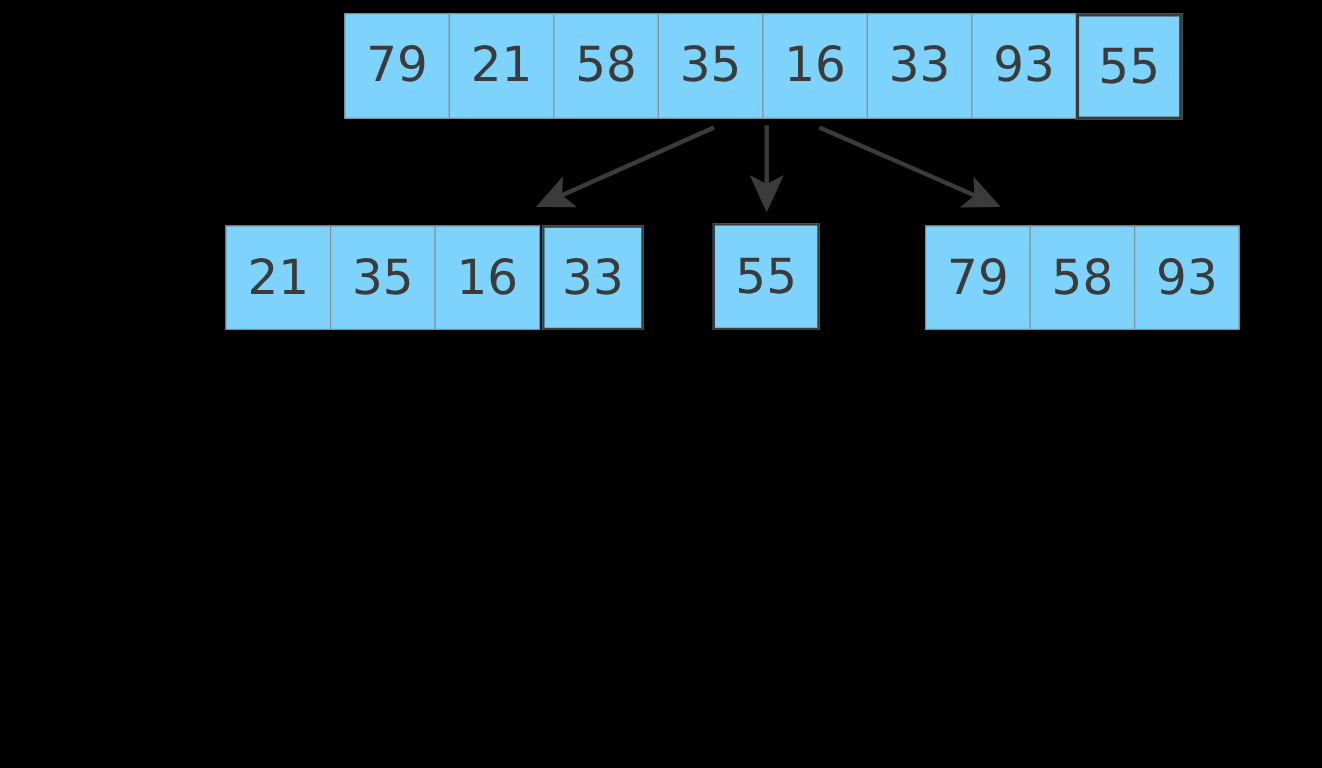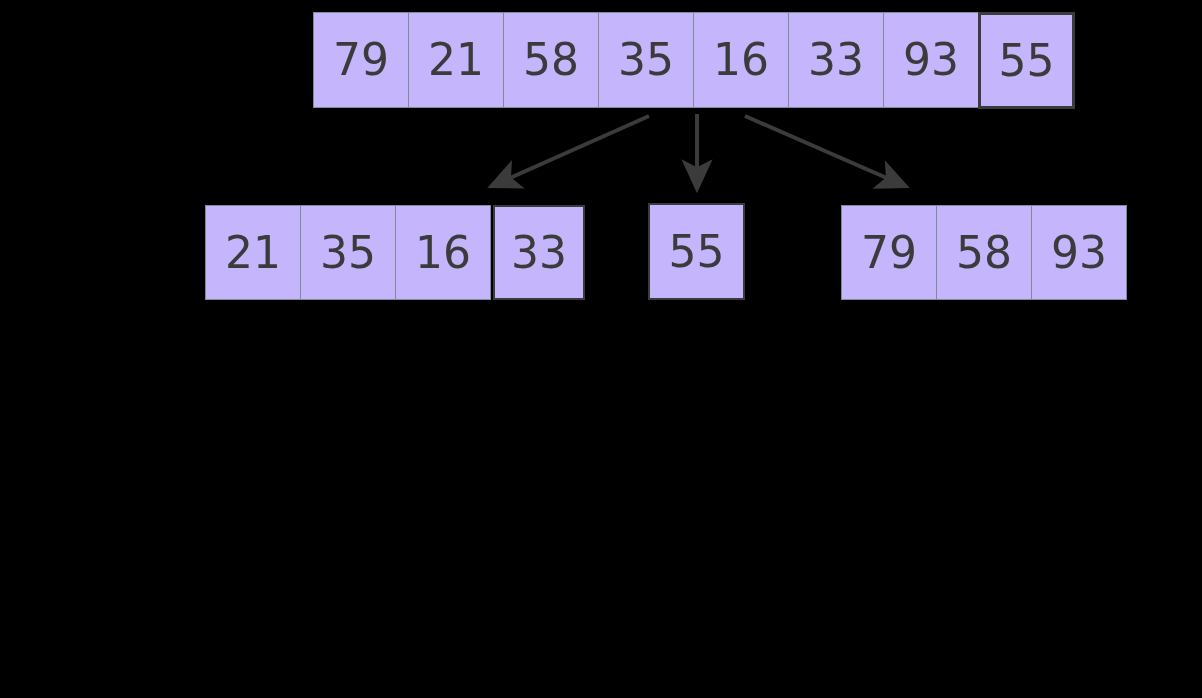--- a/index.html
+++ b/index.html
@@ -18,21 +18,21 @@
   .array-group {
     position: absolute;
     display: flex;
     align-items: flex-start;
   }
   .cell {
     box-sizing: border-box;
     display: flex;
     align-items: center;
     justify-content: center;
-    background: #c4b5fd;
+    background: #7dd3fc;
     color: #3b3b3b;
     font-size: 44px;
     line-height: 1;
     letter-spacing: 0px;
     font-weight: 400;
   }
   
   .cell.plain {
     border: 1px solid #7f8c91;
     margin-left: -1px;

